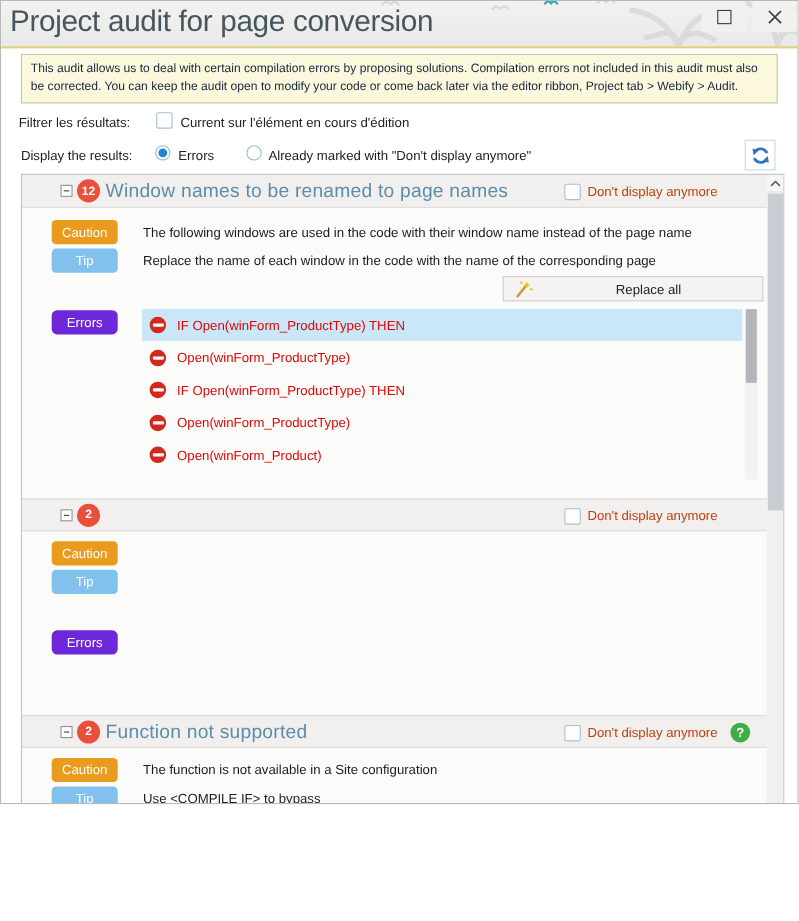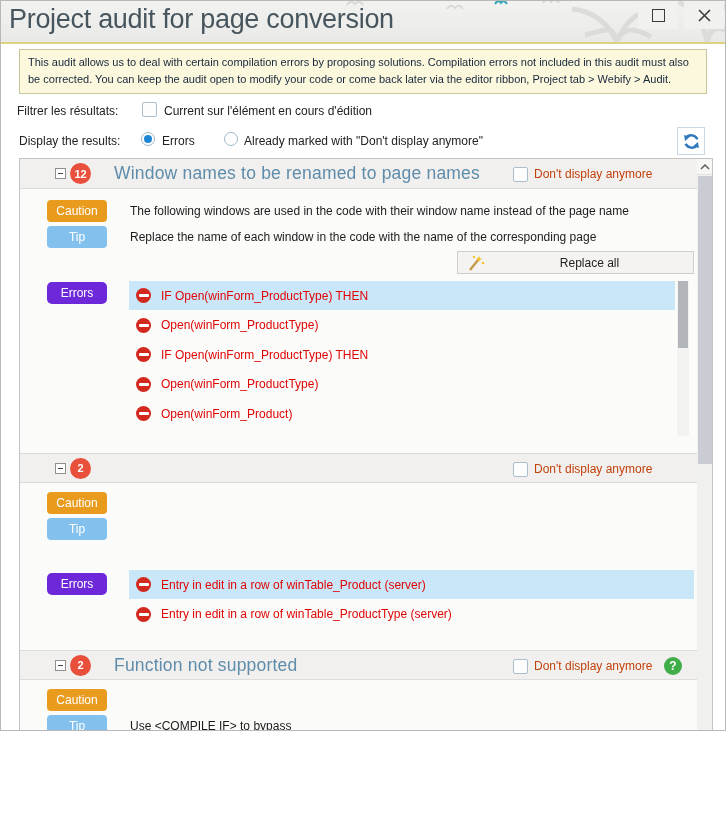--- a/index.html
+++ b/index.html
@@ -34,21 +34,21 @@
   
   .panel { position:absolute; left:18px; top:157px; width:694px; height:645px;
     background:#fbfbfa; border:1px solid #c3c3c3; overflow:hidden; }
   .sec-header { position:absolute; left:0; width:677px; height:30px; background:#f1f0ee;
     border-top:1px solid #dcdcdc; border-bottom:1px solid #dcdcdc;
     display:flex; align-items:center;padding-left:28px; }
   .collapse-box { width:11px; height:11px; border:1px solid #909090; background:#fff; margin-left:7px; position:relative; flex:none; }
   .collapse-box::after { content:""; position:absolute; left:2px; right:2px; top:4px; height:1px; background:#444; }
   .badge { min-width:21px; height:21px; border-radius:50%; background:#e8503c; color:#fff;
     font-size:11px; font-weight:bold; display:flex; align-items:center; justify-content:center; margin-left:4px; flex:none; }
-  .sec-title { margin-left:23px; font-size:17.5px; color:#5e8cab; letter-spacing:0.2px; white-space:nowrap; }
+  .sec-title { margin-left:5px; font-size:17.5px; color:#5e8cab; letter-spacing:0.2px; white-space:nowrap; }
   .dda { position:absolute; left:493px; top:0; height:30px; display:flex; align-items:center; gap:6px; cursor:pointer; }
   .dda-label { font-size:12px; color:#c2410c; white-space:nowrap; }
   .help-circle { position:absolute; width:18px; height:18px; border-radius:50%; background:#3fae49; color:#fff;
     font-size:12px; font-weight:bold; display:flex; align-items:center; justify-content:center; }
 
   .tag { position:absolute; left:27px; width:60px; height:22px; border-radius:4px; color:#fff;
     font-size:12px; display:flex; align-items:center; justify-content:center; }
   .tag.caution { background:#e89b1c; }
   .tag.tip { background:#82c0ee; }
   .tag.errors { background:#6d28d9; border-radius:5px; }
@@ -205,42 +205,33 @@
         <span class="cb"></span>
         <span class="dda-label">Don't display anymore</span>
       </span>
     </div>
     <div class="tag caution" style="top:333px;">Caution</div>
     <div class="tag-text" style="top:333px;"></div>
     <div class="tag tip" style="top:359px;">Tip</div>
     <div class="tag-text" style="top:359px;"></div>
 
     <div class="tag errors" style="top:414px;">Errors</div>
-    <div class="err-list" style="left:109px; top:411px; width:565px; height:60px;">
-      <div class="err-row sel" style="top:0;">
-        <span class="noentry"></span>
-        <span>Entry in edit in a row of winTable_Product (server)</span>
-      </div>
-      <div class="err-row" style="top:29.5px;">
-        <span class="noentry"></span>
-        <span>Entry in edit in a row of winTable_ProductType (server)</span>
-      </div>
-    </div>
 
     <div class="sec-header" style="top:491px;">
       <span class="collapse-box"></span>
       <span class="badge">2</span>
       <span class="sec-title">Function not supported</span>
       <span class="dda">
         <span class="cb"></span>
         <span class="dda-label">Don't display anymore</span>
       </span>
       <span class="help-circle" style="left:644px; top:6px;">?</span>
     </div>
     <div class="tag caution" style="top:530px;">Caution</div>
+    <div class="tag-text" style="top:530px;">The function is not available in a Site configuration</div>
     <div class="tag tip" style="top:556px;">Tip</div>
     <div class="tag-text" style="top:556px;">Use &lt;COMPILE IF&gt; to bypass</div>
 
     <div class="tag errors" style="top:611px;">Errors</div>
     <div class="err-list" style="left:109px; top:608px; width:565px; height:35px;">
       <div class="err-row sel" style="top:0;">
         <span class="noentry"></span>
         <span>Abandonne()</span>
       </div>
     </div>

